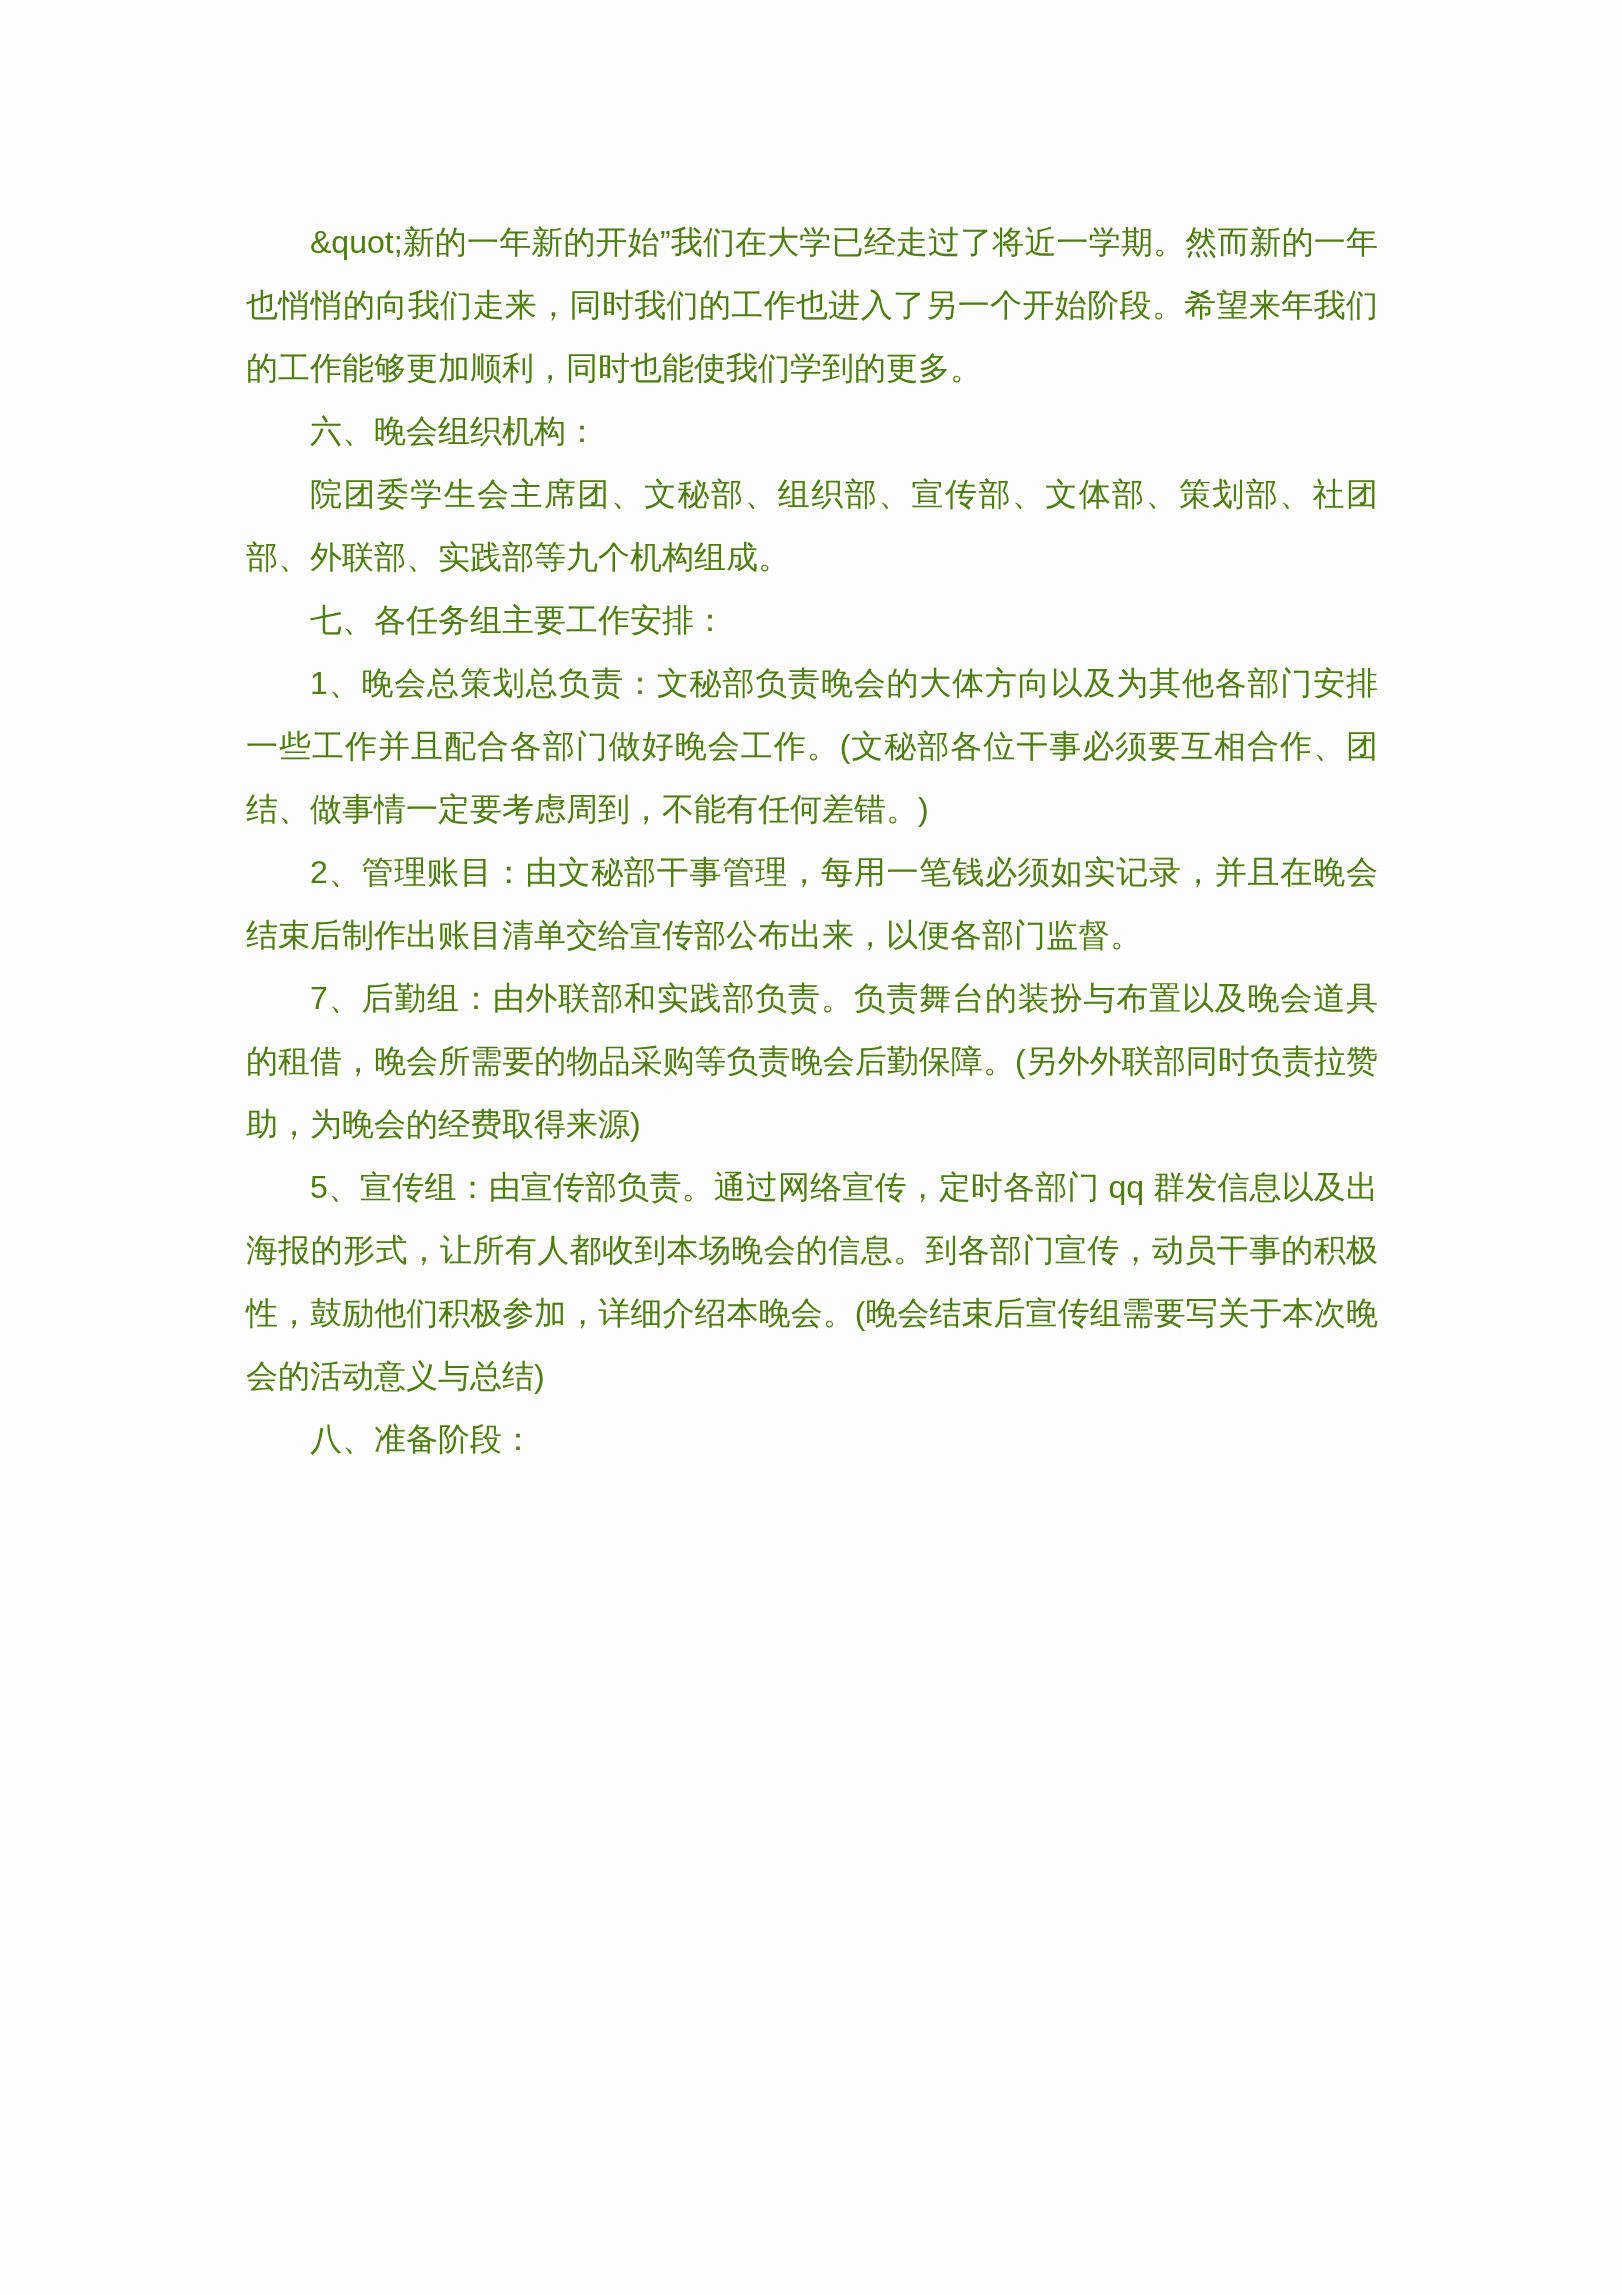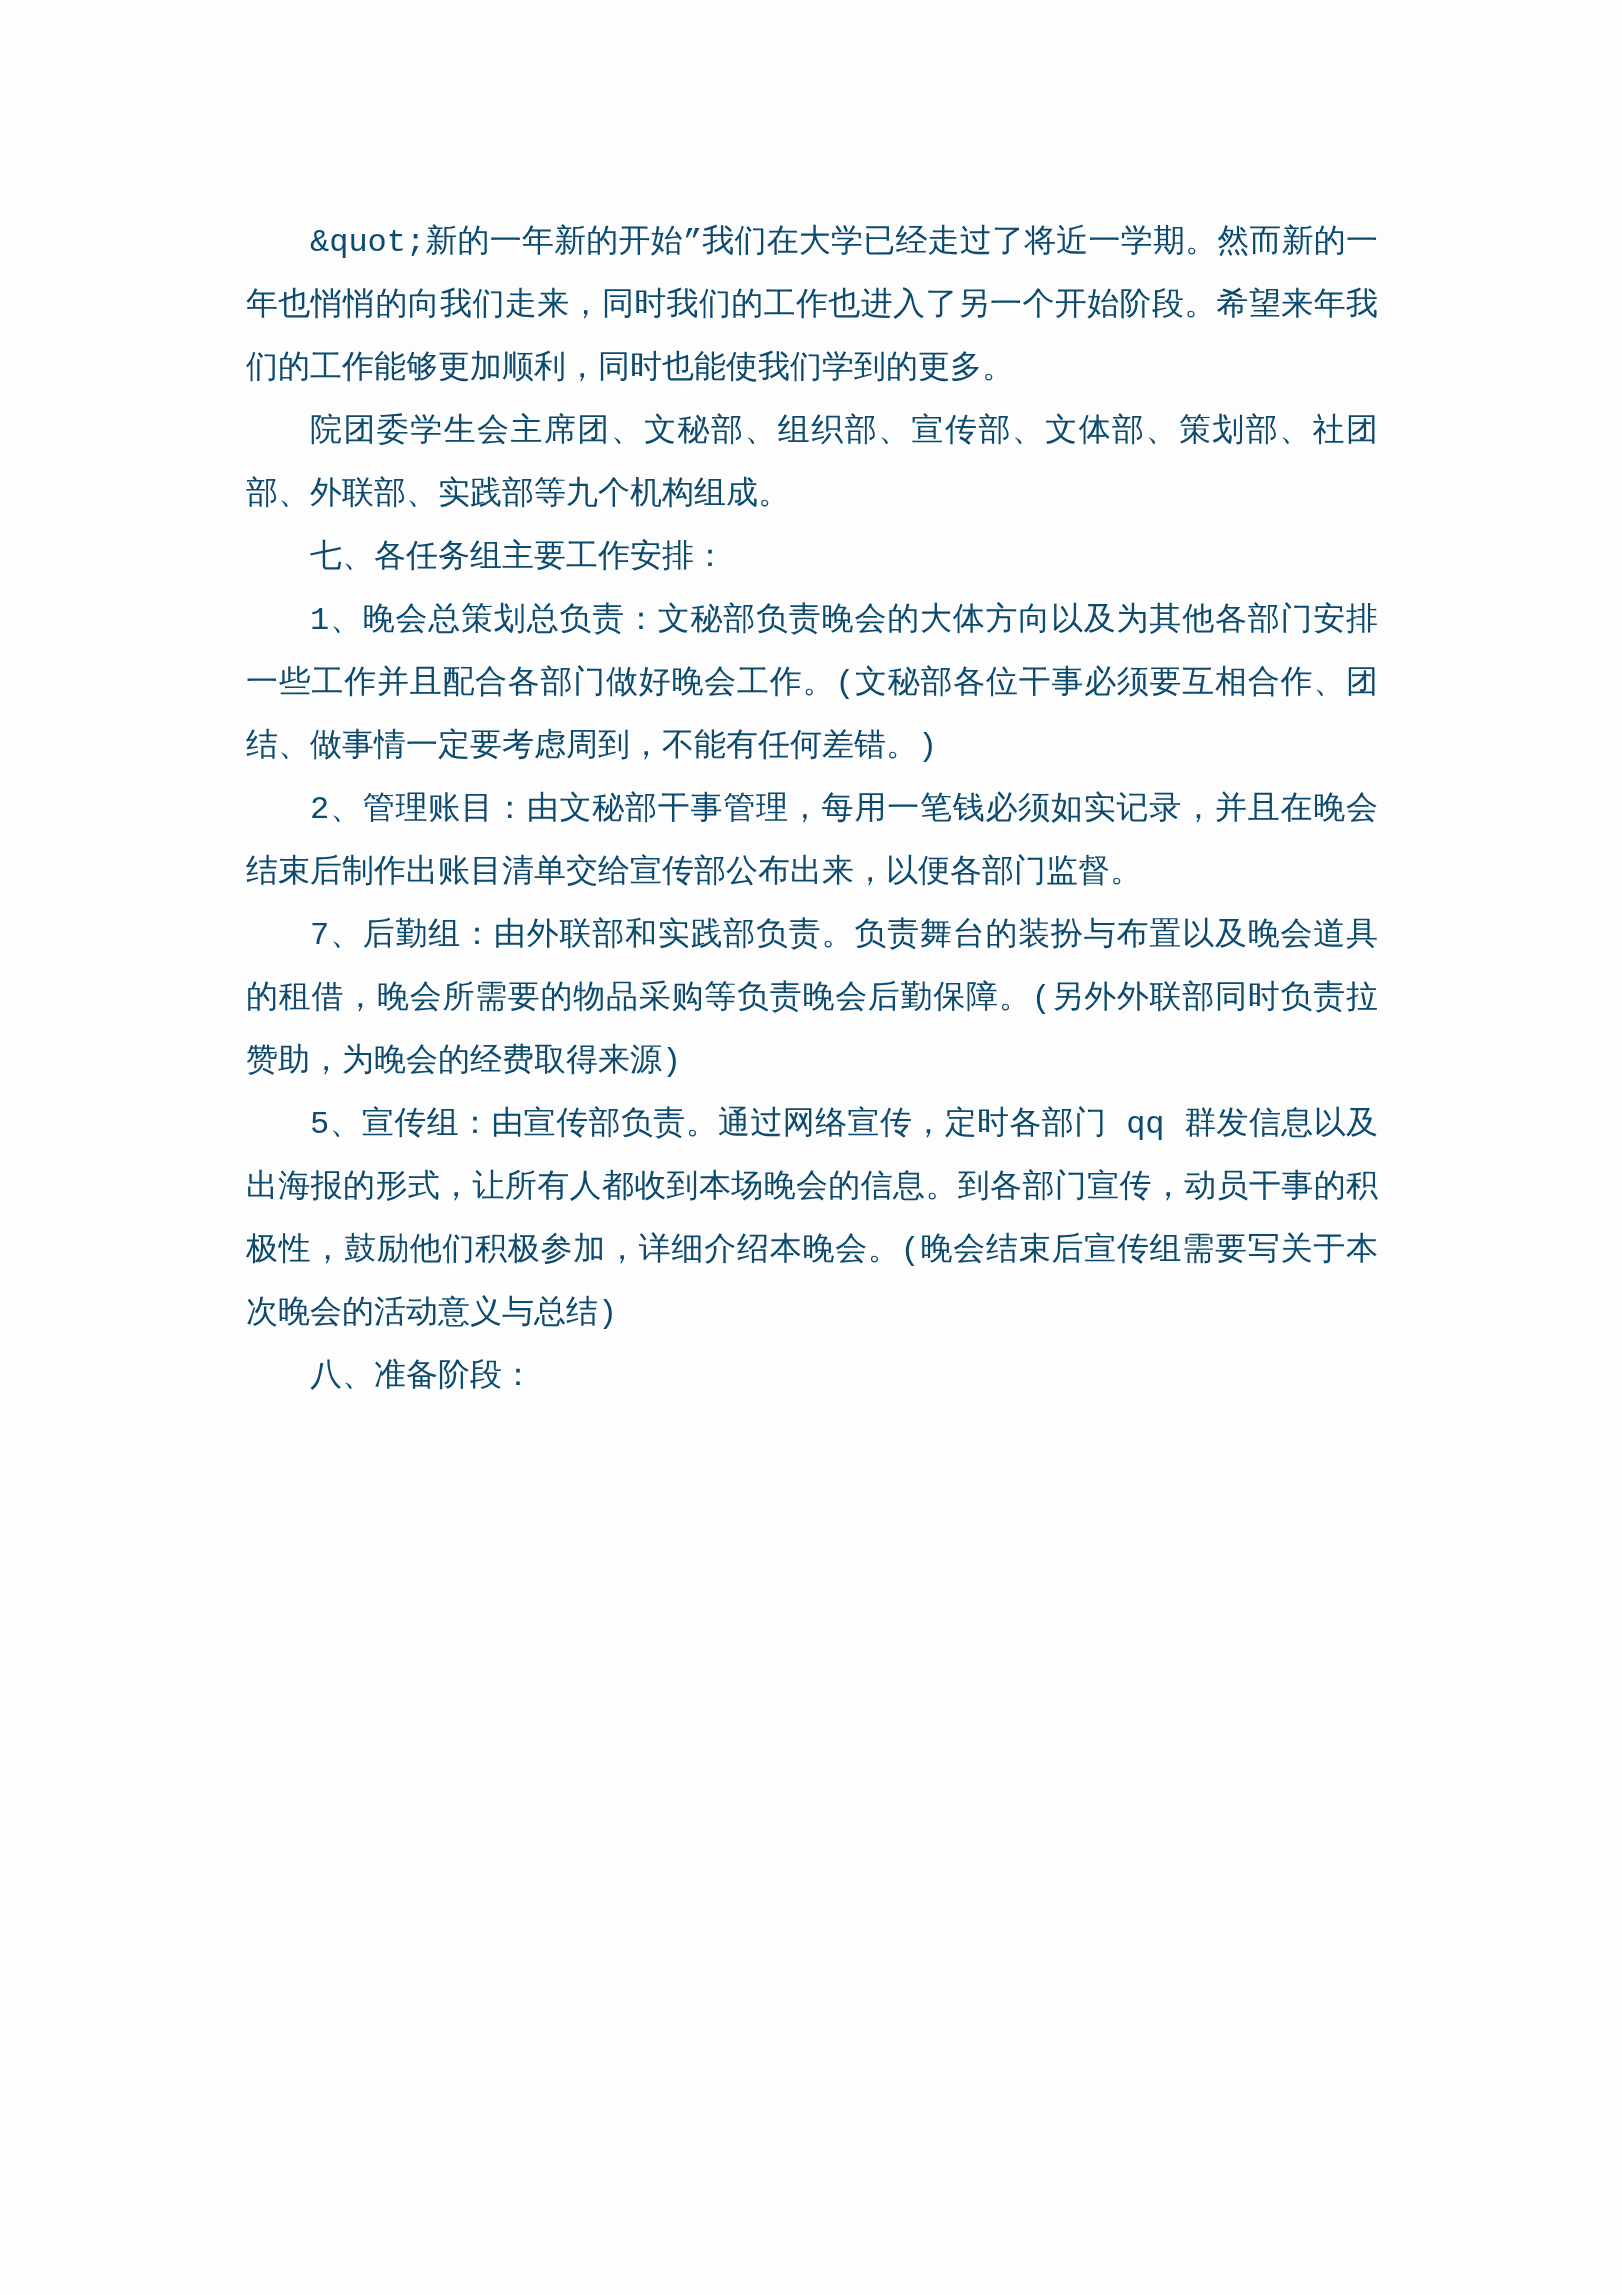--- a/index.html
+++ b/index.html
@@ -19,40 +19,41 @@
     top: 0;
     width: 1623px;
     height: 2295px;
     background: #fdfdfd;
   }
   .text-block {
     position: absolute;
     left: 246px;
     top: 211px;
     width: 1132px;
-    font-family: Liberation Mono, monospace;
+    font-family: Liberation Sans, sans-serif;
     font-size: 32px;
     line-height: 63px;
-    color: #0c4a6e;
+    color: #4d7c0f;
     text-align: justify;
     text-justify: inter-ideograph;
     letter-spacing: 0;
   }
   .text-block p {
     margin: 0;
     padding: 0;
     text-indent: 2em;
   }
 </style>
 </head>
 <body>
 
 <div class="page">
   <div class="text-block">
     <p>&amp;quot;新的一年新的开始”我们在大学已经走过了将近一学期。然而新的一年也悄悄的向我们走来，同时我们的工作也进入了另一个开始阶段。希望来年我们的工作能够更加顺利，同时也能使我们学到的更多。</p>
+    <p>六、晚会组织机构：</p>
     <p>院团委学生会主席团、文秘部、组织部、宣传部、文体部、策划部、社团部、外联部、实践部等九个机构组成。</p>
     <p>七、各任务组主要工作安排：</p>
     <p>1、晚会总策划总负责：文秘部负责晚会的大体方向以及为其他各部门安排一些工作并且配合各部门做好晚会工作。(文秘部各位干事必须要互相合作、团结、做事情一定要考虑周到，不能有任何差错。)</p>
     <p>2、管理账目：由文秘部干事管理，每用一笔钱必须如实记录，并且在晚会结束后制作出账目清单交给宣传部公布出来，以便各部门监督。</p>
     <p>7、后勤组：由外联部和实践部负责。负责舞台的装扮与布置以及晚会道具的租借，晚会所需要的物品采购等负责晚会后勤保障。(另外外联部同时负责拉赞助，为晚会的经费取得来源)</p>
     <p>5、宣传组：由宣传部负责。通过网络宣传，定时各部门 qq 群发信息以及出海报的形式，让所有人都收到本场晚会的信息。到各部门宣传，动员干事的积极性，鼓励他们积极参加，详细介绍本晚会。(晚会结束后宣传组需要写关于本次晚会的活动意义与总结)</p>
     <p>八、准备阶段：</p>
   </div>
 </div>
 

